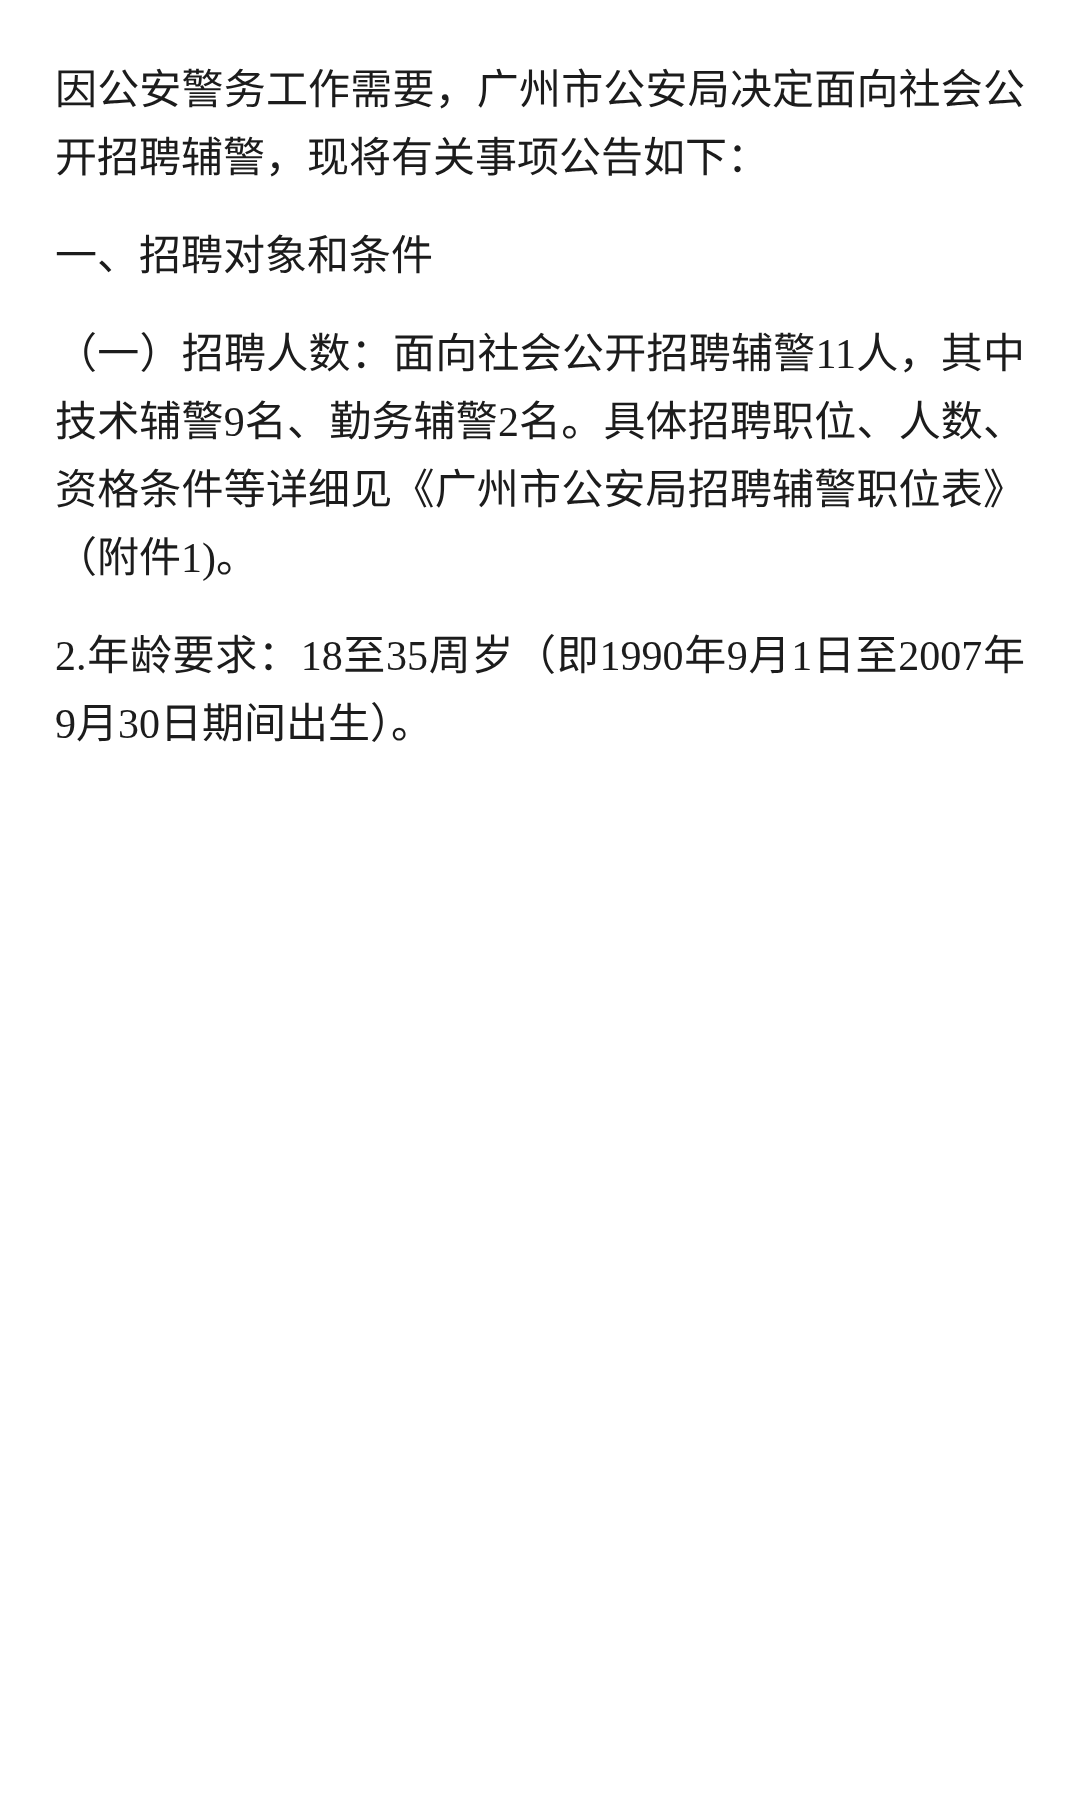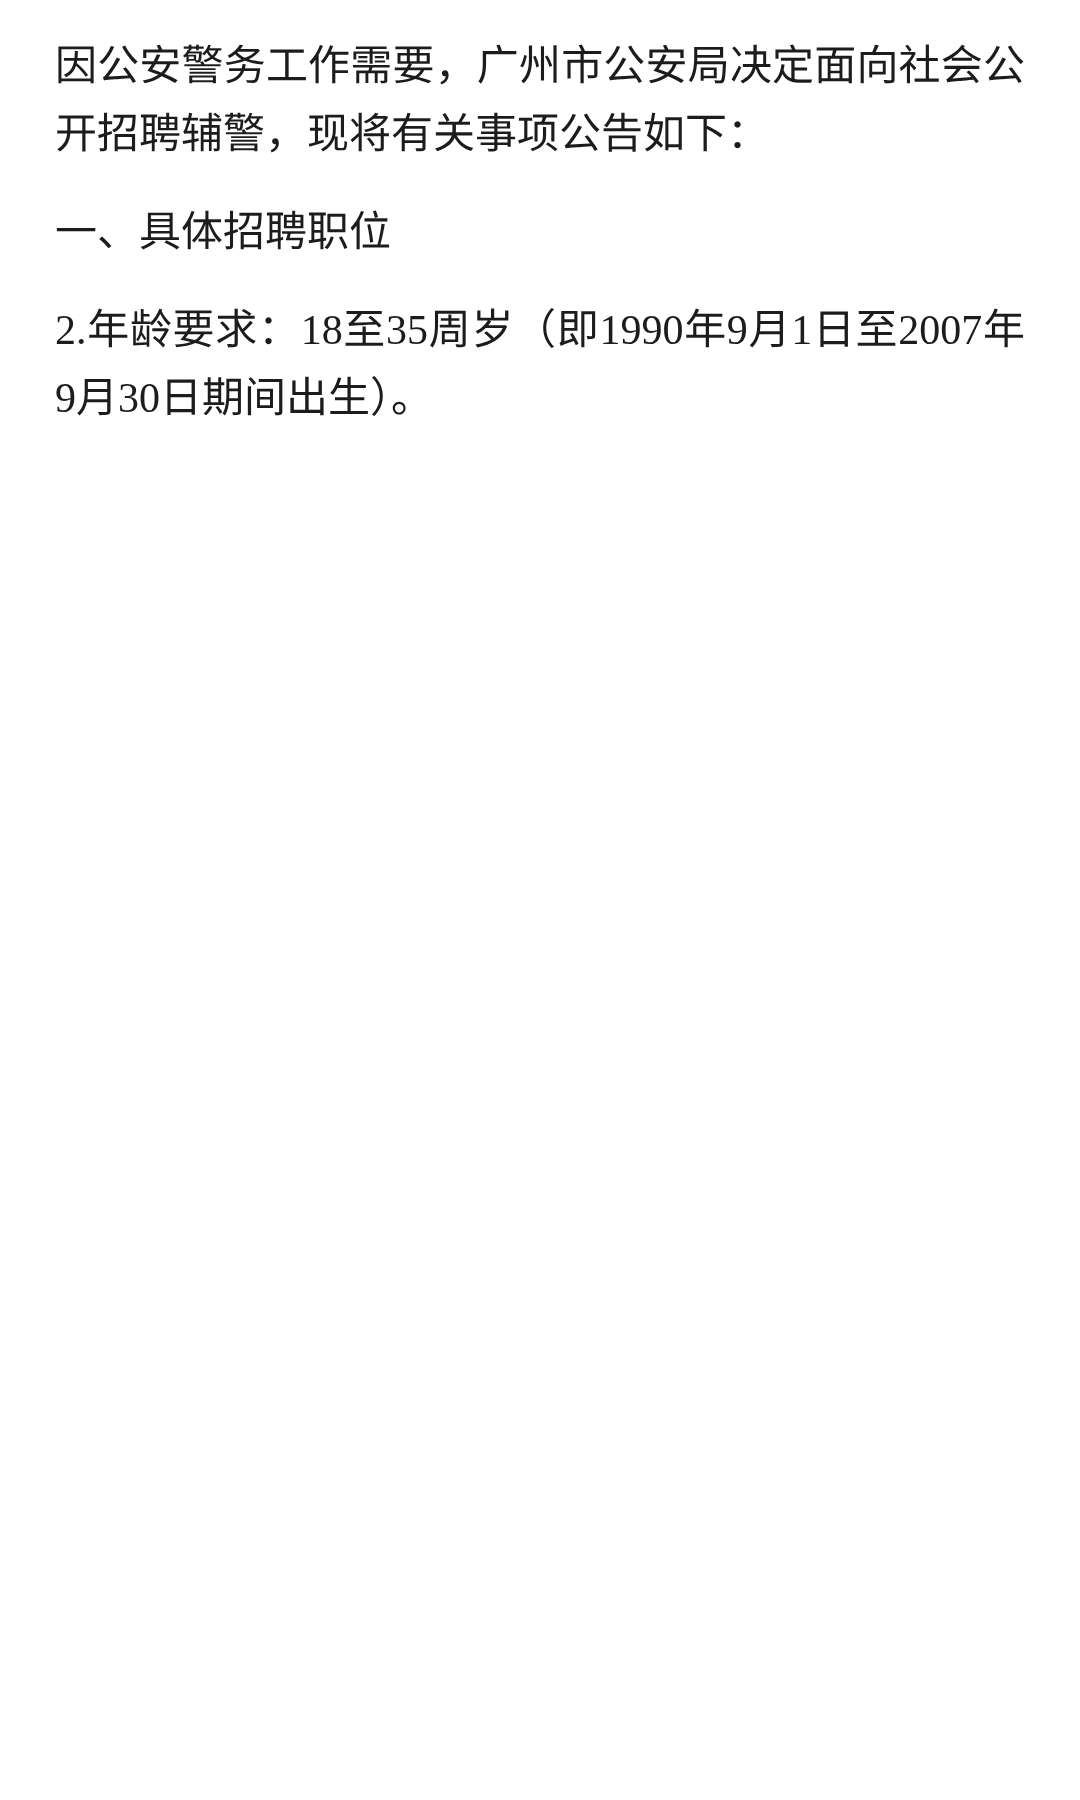--- a/index.html
+++ b/index.html
@@ -15,36 +15,37 @@
     overflow: hidden;
   }
   .page {
     width: 1080px;
     height: 1800px;
     background: #ffffff;
     box-sizing: border-box;
   }
   .doc {
     box-sizing: border-box;
-    padding: 32px 55px 0 55px;
+    padding: 56px 55px 0 55px;
     font-size: 42px;
     line-height: 68px;
     text-align: justify;
     word-break: break-all;
     overflow-wrap: break-word;
   }
   .para {
     margin: 0 0 30px 0;
   }
   .para:last-child {
     margin-bottom: 0;
   }
 </style>
 </head>
 <body>
 
 <main class="page">
   <article class="doc">
     <p class="para">因公安警务工作需要，广州市公安局决定面向社会公开招聘辅警，现将有关事项公告如下：</p>
-    <p class="para">一、具体招聘职位</p>
+    <p class="para">一、招聘对象和条件</p>
+    <p class="para">（一）招聘人数：面向社会公开招聘辅警11人，其中技术辅警9名、勤务辅警2名。具体招聘职位、人数、资格条件等详细见《广州市公安局招聘辅警职位表》（附件1)。</p>
     <p class="para">2.年龄要求：18至35周岁（即1990年9月1日至2007年9月30日期间出生）。</p>
   </article>
 </main>
 
 </body></html>

